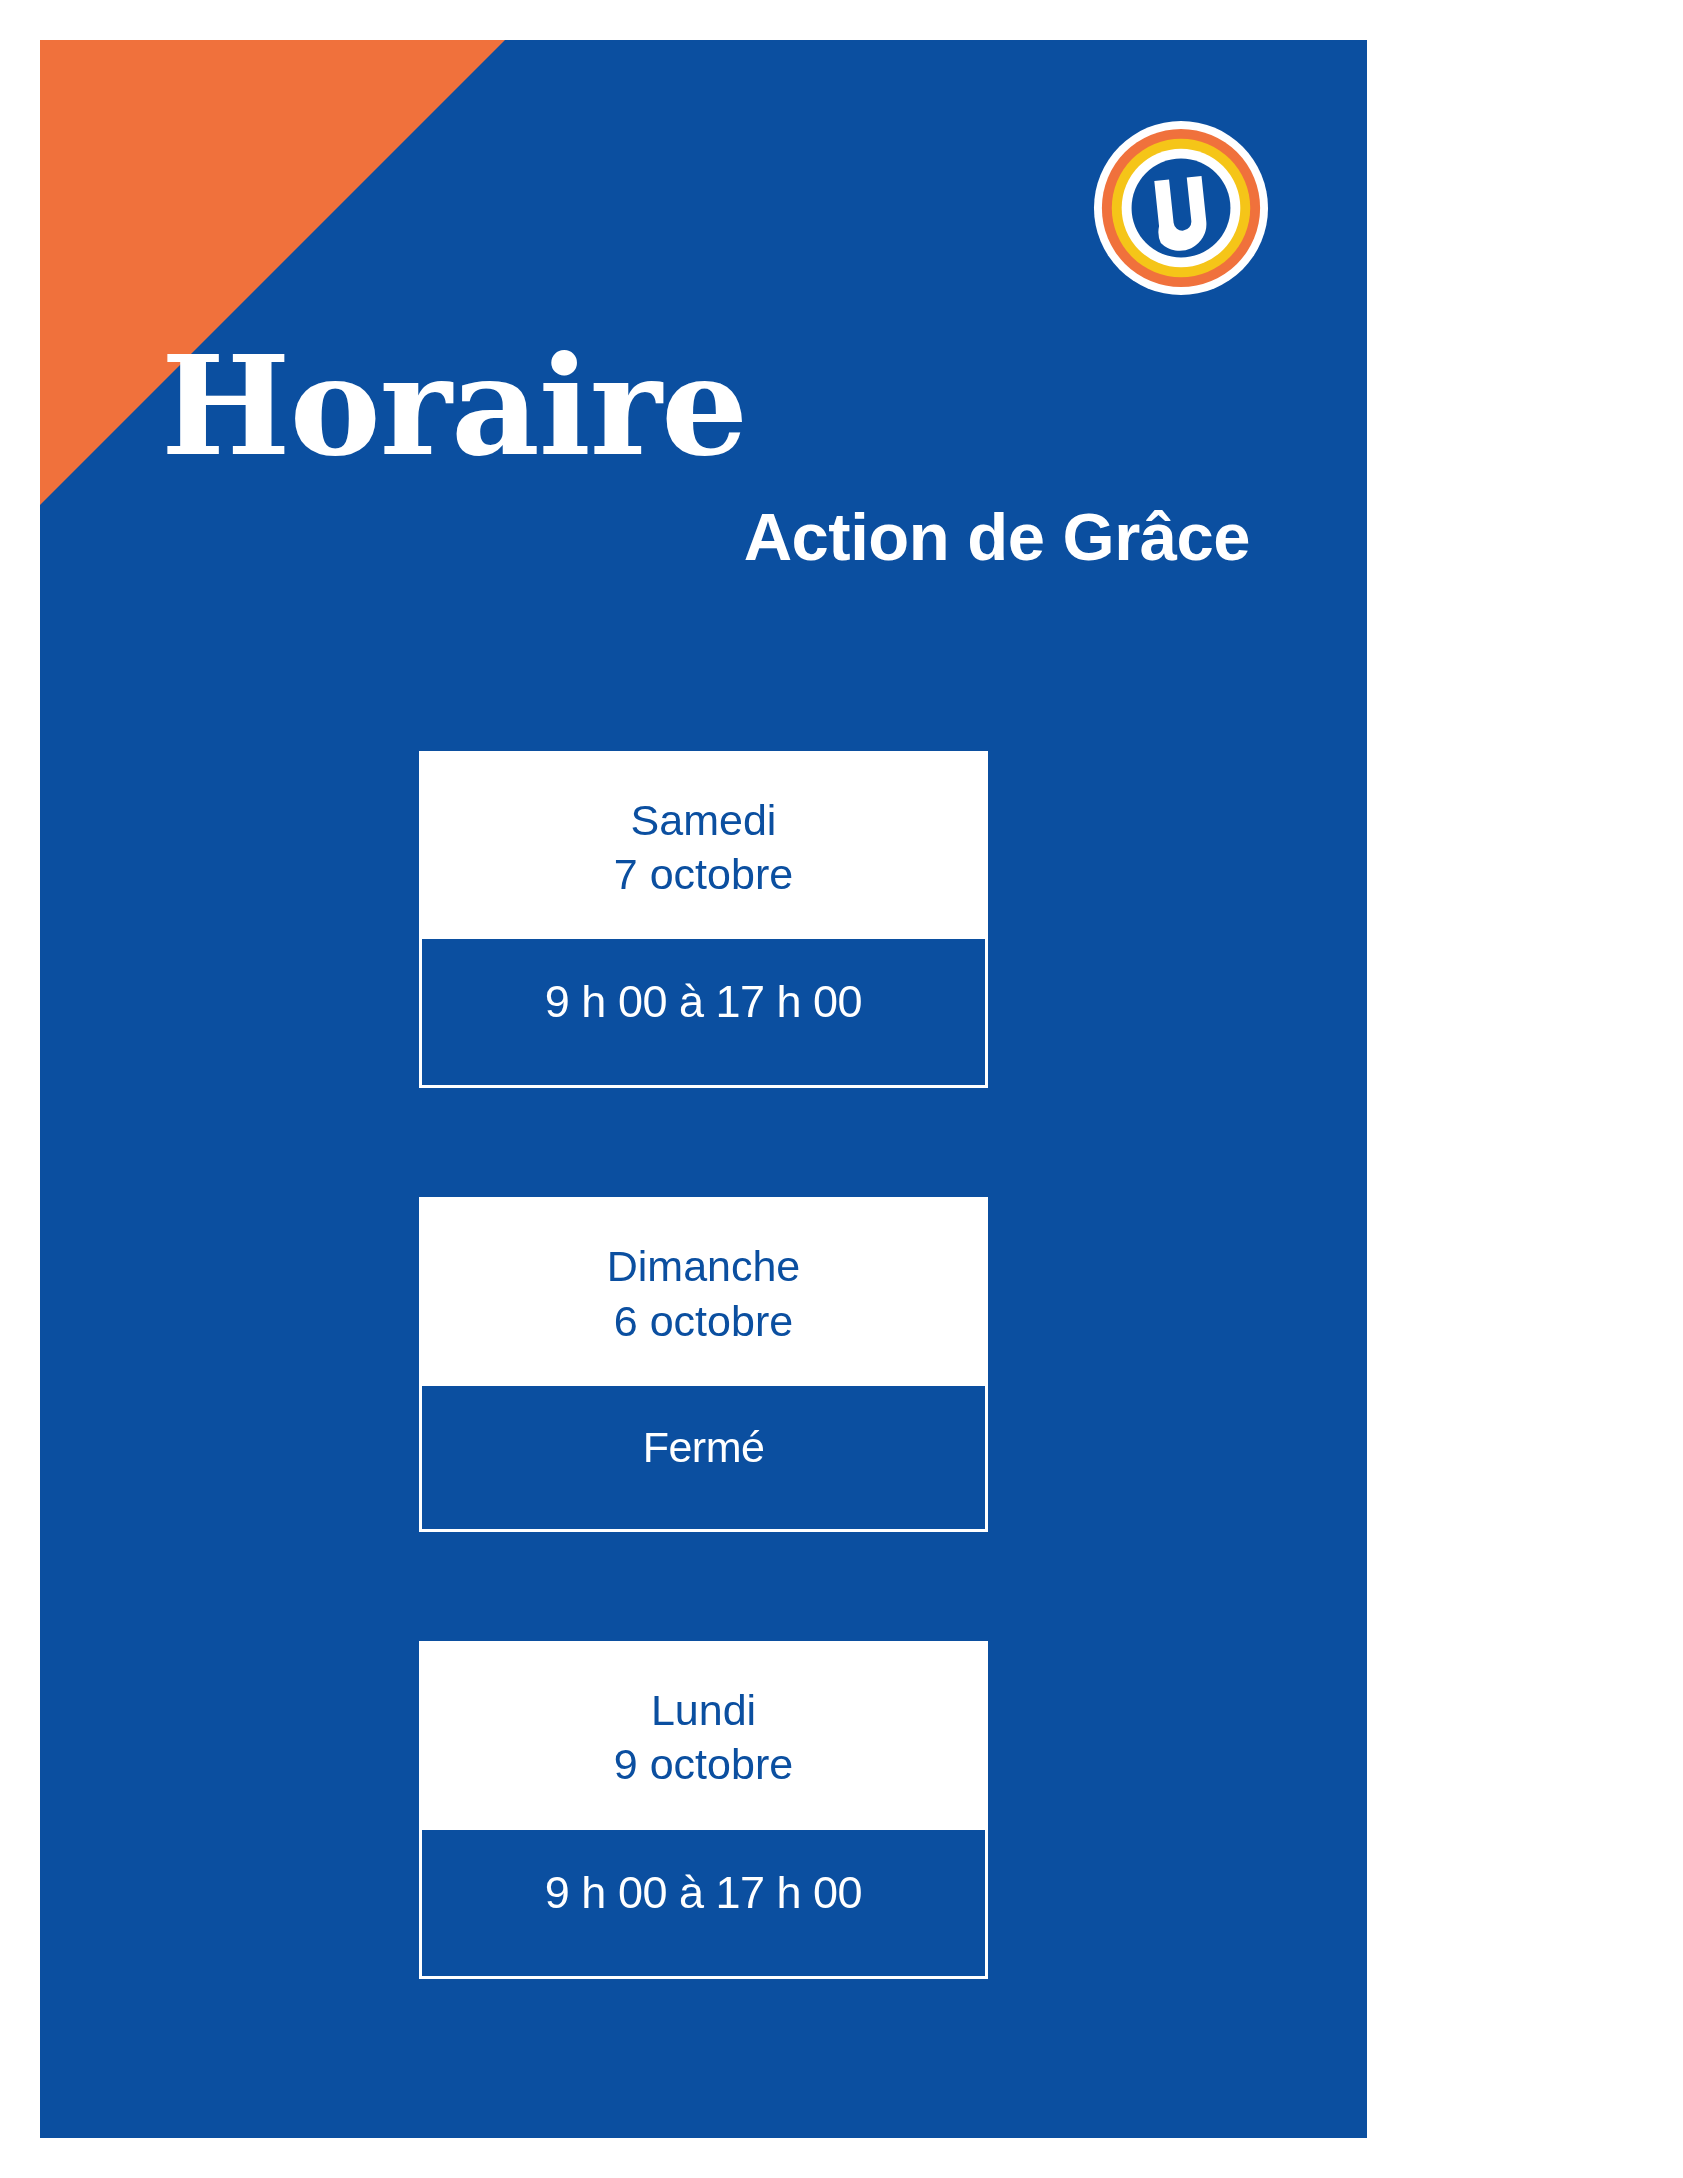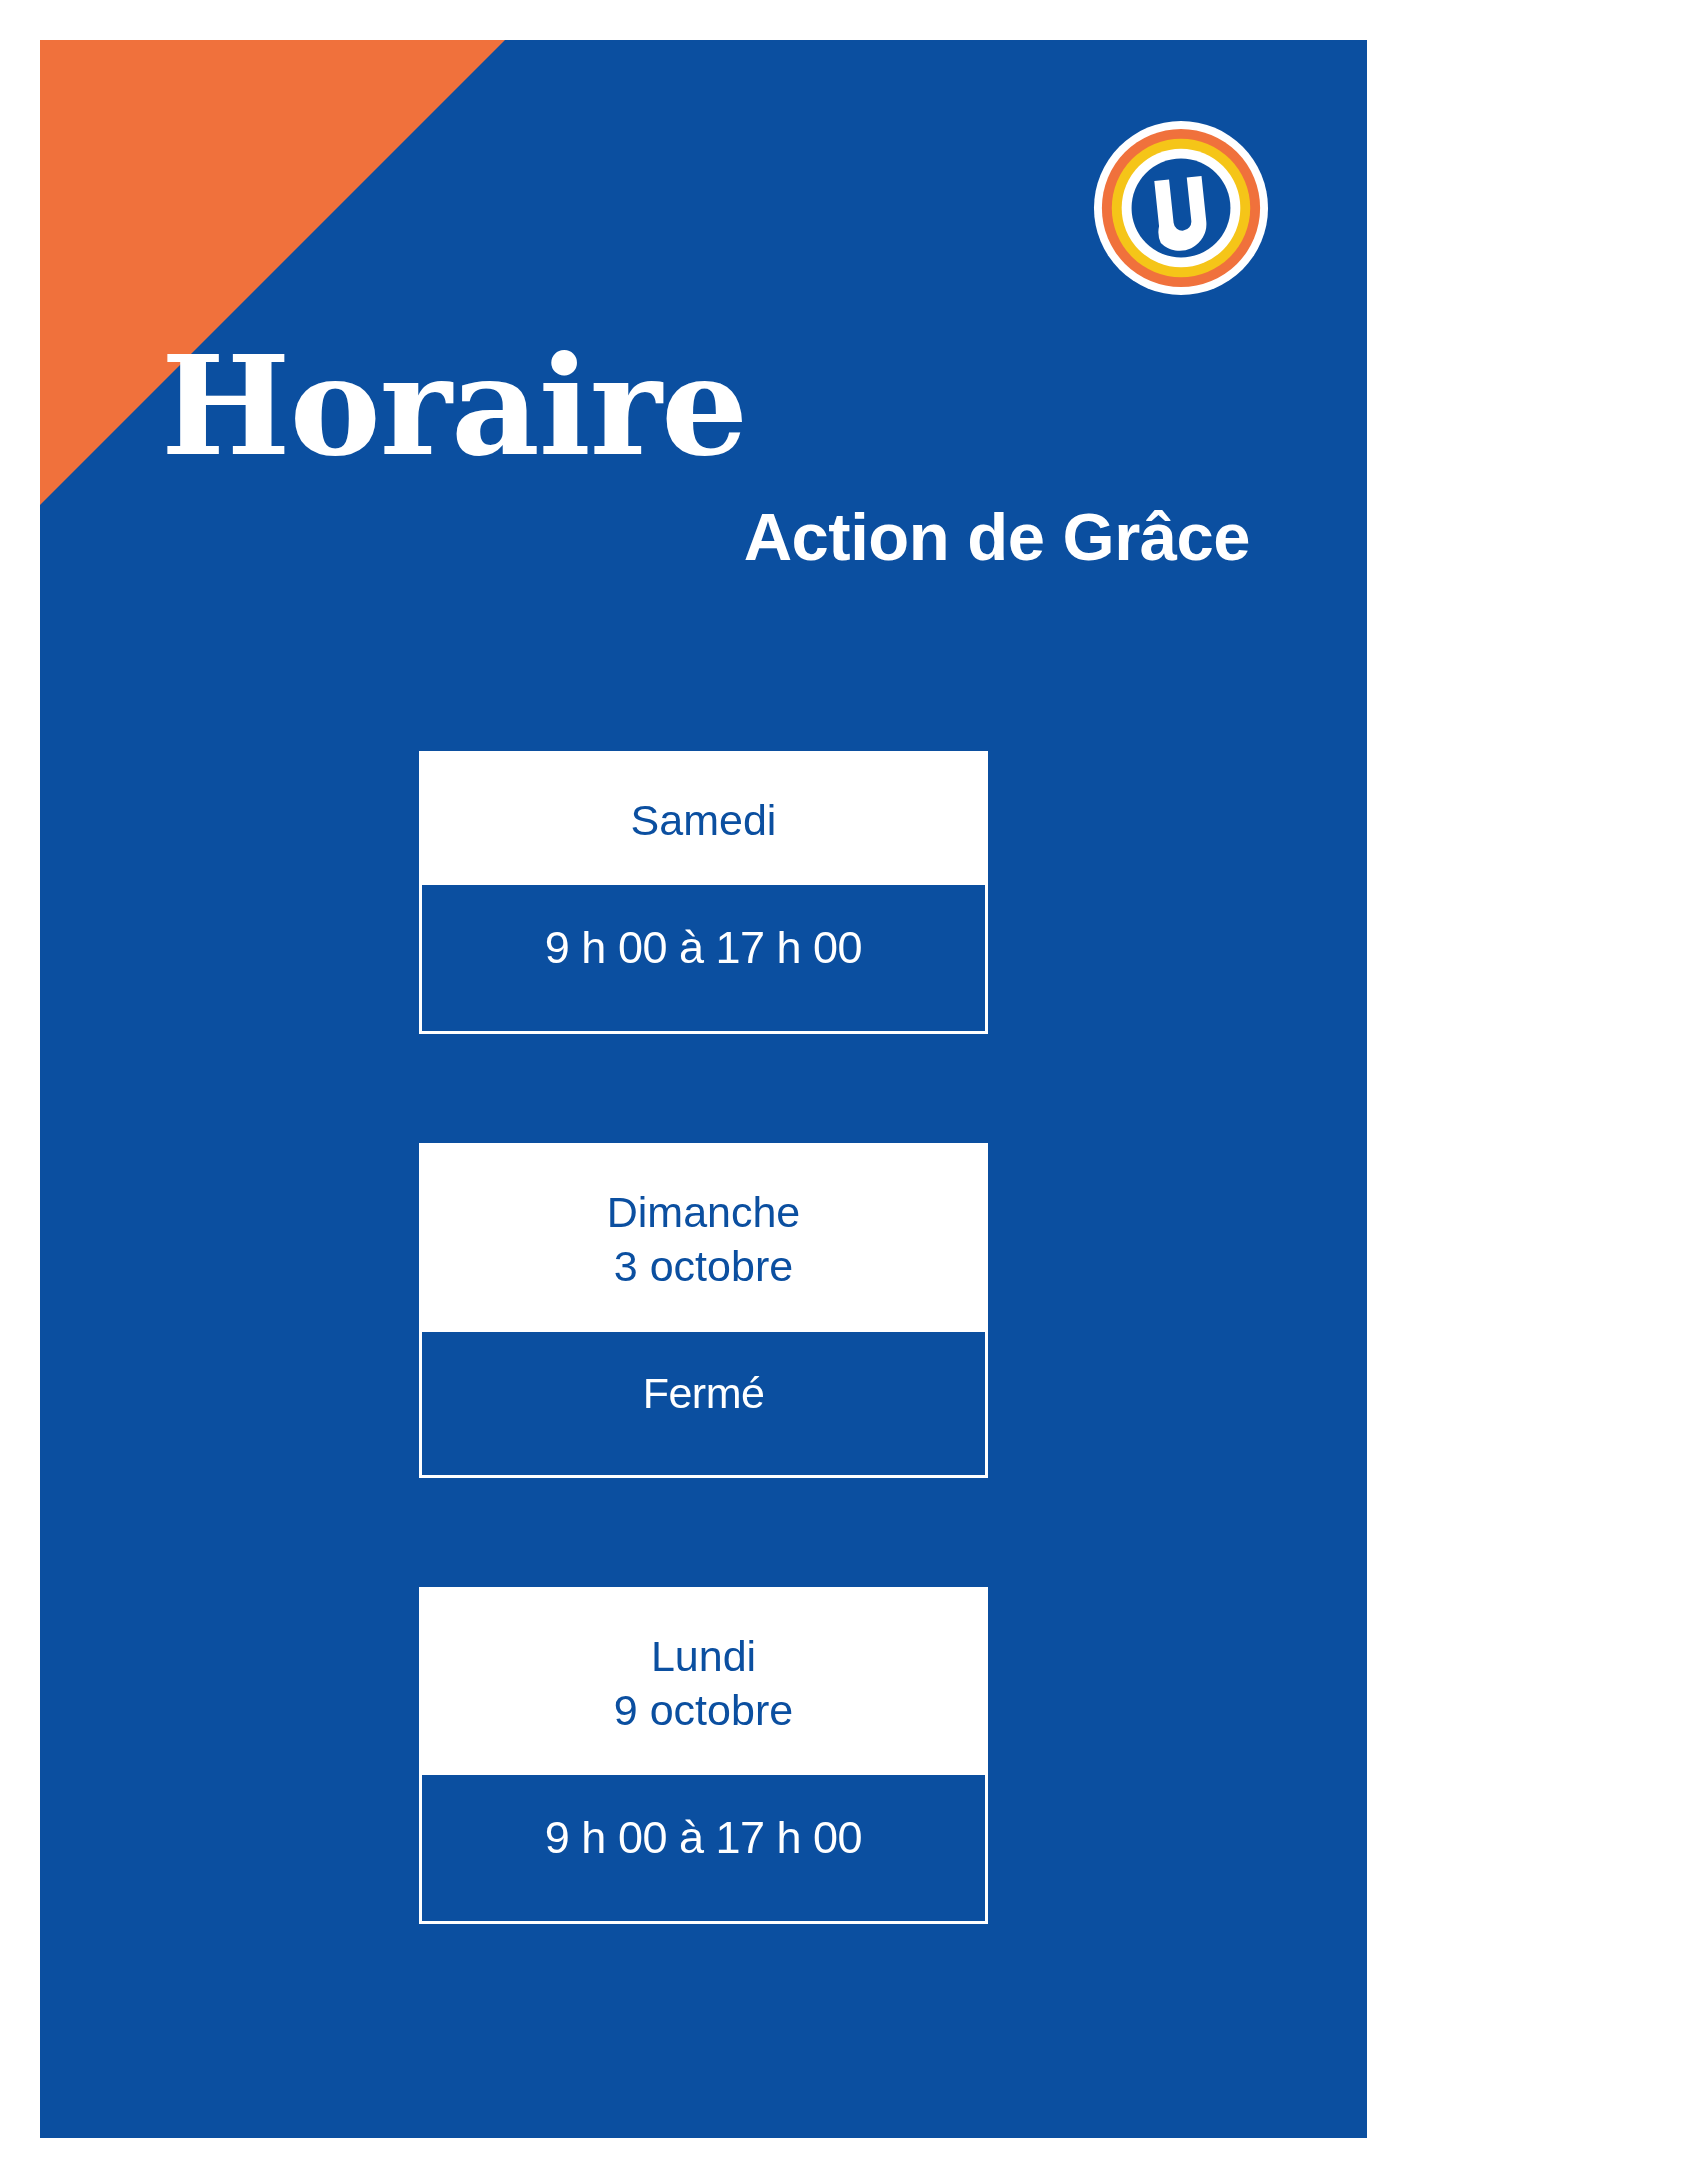--- a/index.html
+++ b/index.html
@@ -147,28 +147,29 @@
     <div class="title-block">
       <h1 class="title-main">Horaire</h1>
       <h2 class="title-sub">Action de Grâce</h2>
     </div>
 
     <div class="cards">
 
       <div class="card">
         <div class="card-day">
           <div>Samedi</div>
+          <div>7 octobre</div>
         </div>
         <div class="card-hours">9 h 00 à 17 h 00</div>
       </div>
 
       <div class="card">
         <div class="card-day">
           <div>Dimanche</div>
-          <div>3 octobre</div>
+          <div>6 octobre</div>
         </div>
         <div class="card-hours closed">Fermé</div>
       </div>
 
       <div class="card">
         <div class="card-day">
           <div>Lundi</div>
           <div>9 octobre</div>
         </div>
         <div class="card-hours">9 h 00 à 17 h 00</div>

